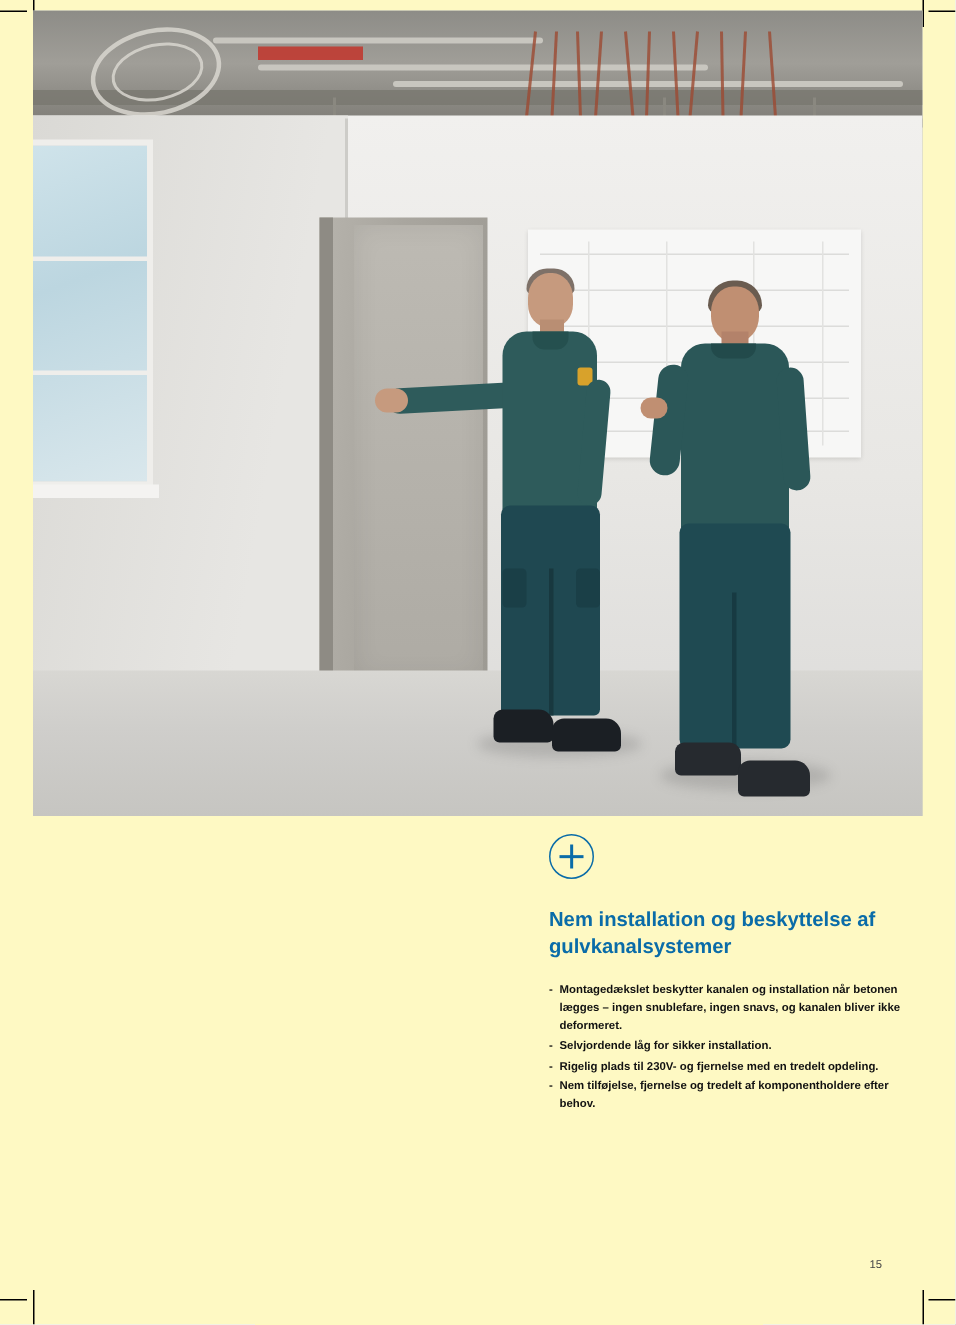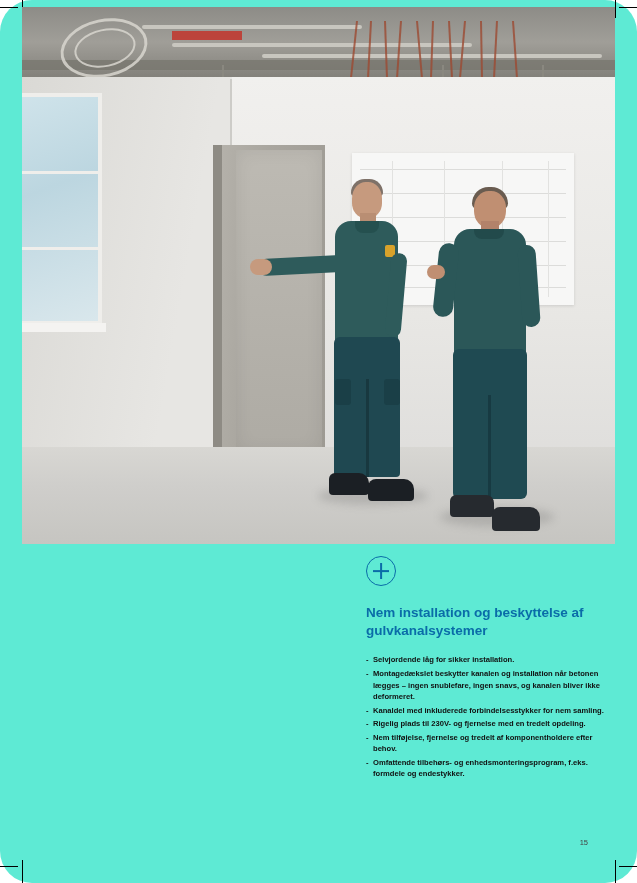--- a/index.html
+++ b/index.html
@@ -11,22 +11,21 @@
     width: 637px;
     height: 883px;
     font-family: "Liberation Sans", sans-serif;
     position: relative;
     overflow: hidden;
   }
 
   .page {
     position: absolute;
     inset: 0;
-    background: #5eead4;
-    border-radius: 32px;
+    background: #fef9c3;
   }
 
   
   .crop-mark {
     position: absolute;
     background: #000;
   }
   .cm-v { width: 1px; }
   .cm-h { height: 1px; }
 
@@ -506,24 +505,22 @@
       <div class="wB-shoe-l"></div>
       <div class="wB-shoe-r"></div>
     </div>
 
   </div>
 
   <div class="content">
     <div class="plus-icon"></div>
     <h2 class="headline">Nem installation og beskyttelse af gulvkanalsystemer</h2>
     <ul class="bullets">
+      <li>Montagedækslet beskytter kanalen og installation når betonen lægges – ingen snublefare, ingen snavs, og kanalen bliver ikke deformeret.</li>
       <li>Selvjordende låg for sikker installation.</li>
-      <li>Montagedækslet beskytter kanalen og installation når betonen lægges – ingen snublefare, ingen snavs, og kanalen bliver ikke deformeret.</li>
-      <li>Kanaldel med inkluderede forbindelsesstykker for nem samling.</li>
       <li>Rigelig plads til 230V- og fjernelse med en tredelt opdeling.</li>
       <li>Nem tilføjelse, fjernelse og tredelt af komponentholdere efter behov.</li>
-      <li>Omfattende tilbehørs- og enhedsmonteringsprogram, f.eks. formdele og endestykker.</li>
     </ul>
   </div>
 
   <div class="page-number">15</div>
 
 </div>
 
 </body></html>

